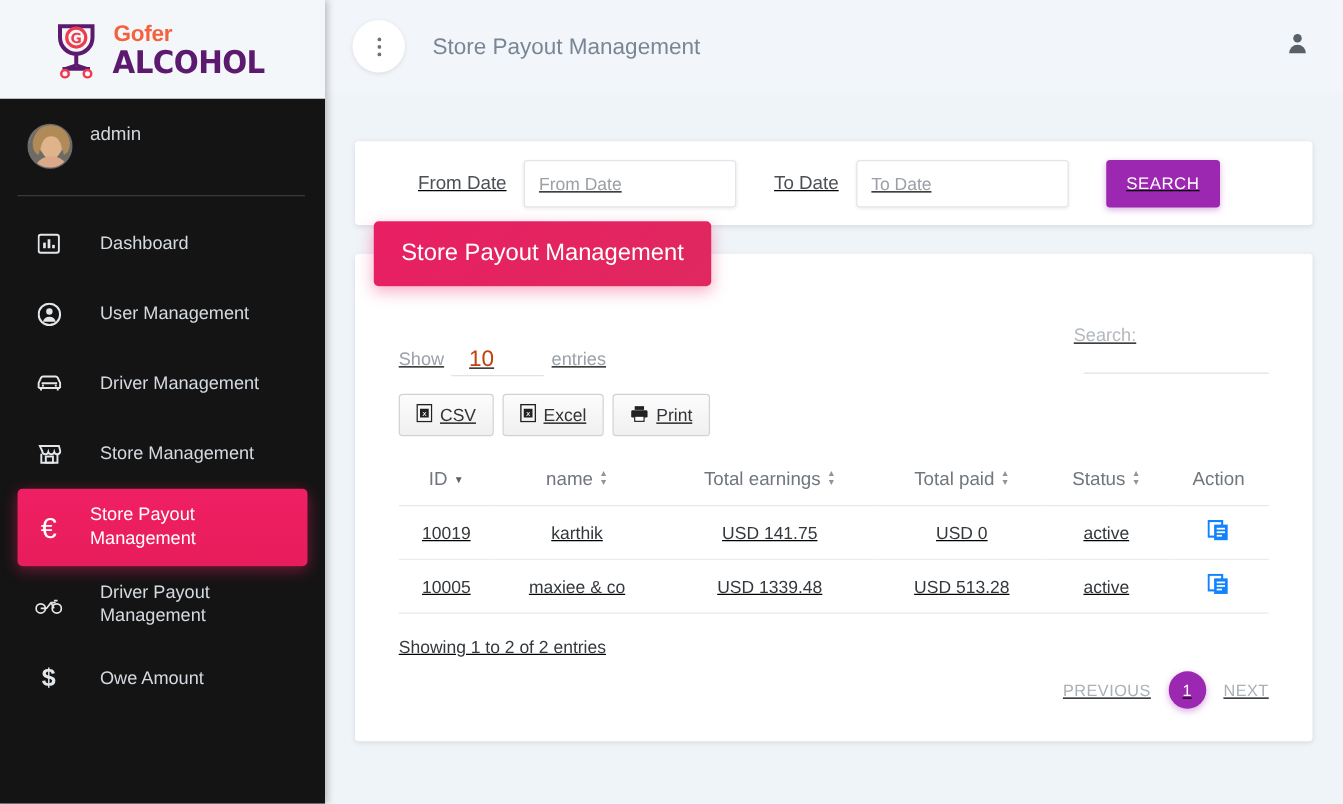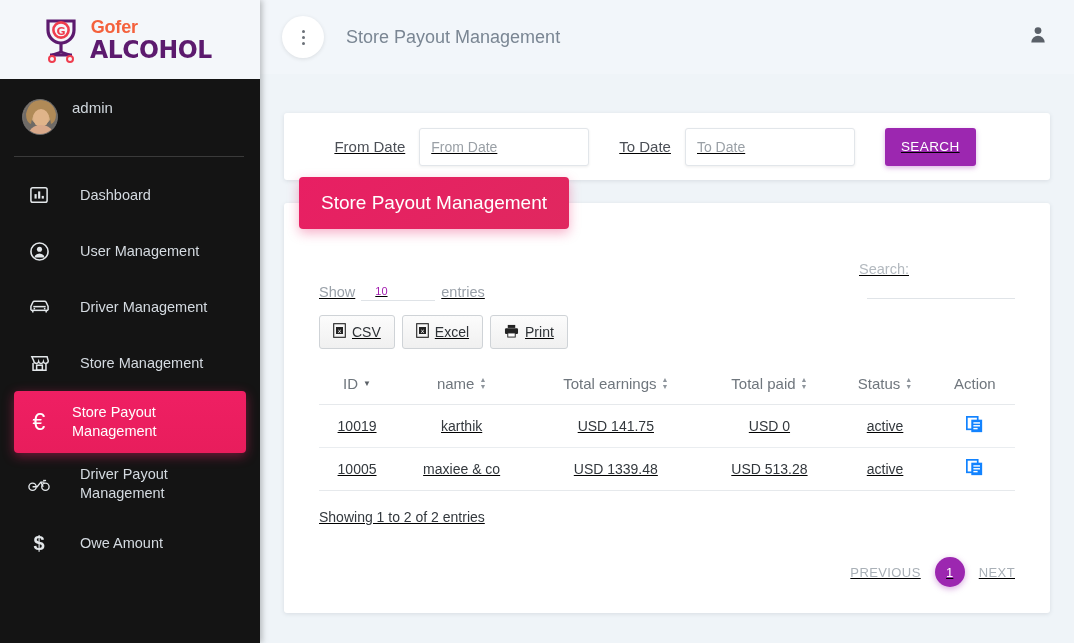--- a/index.html
+++ b/index.html
@@ -186,21 +186,21 @@
     box-shadow: 0 4px 12px rgba(233,30,99,.35);
     z-index: 2;
   }
   .table-body { padding: 58px 35px 0 35px; }
 
   .dt-top { display: flex; align-items: flex-end; }
   .dt-length { font-size: 14.5px; color: #9aa1a9; display: flex; align-items: center; }
   .len-select {
     border: 0; border-bottom: 1px solid #dfe3e7;
     background: transparent;
-    font-size: 11px; color: #a21caf;
+    font-size: 18px; color: #c2410c;
     font-family: "Liberation Sans", sans-serif;
     padding: 2px 22px 3px 14px;
     margin: 0 6px;
     outline: none;
     -webkit-appearance: none; appearance: none;
     cursor: pointer;
     width: 74px;
   }
   .dt-filter {
     margin-left: auto;
@@ -569,21 +569,21 @@
                 </span>
               </td>
             </tr>
           </tbody>
         </table>
 
         <div class="dt-bottom">
           <div class="dt-info">Showing 1 to 2 of 2 entries</div>
         </div>
 
-        <div class="dt-bottom" style="margin-top:32px;">
+        <div class="dt-bottom" style="margin-top:12px;">
           <div class="dt-pager">
             <span class="pg-link">PREVIOUS</span>
             <span class="pg-cur">1</span>
             <span class="pg-link">NEXT</span>
           </div>
         </div>
 
       </div>
     </section>
 

